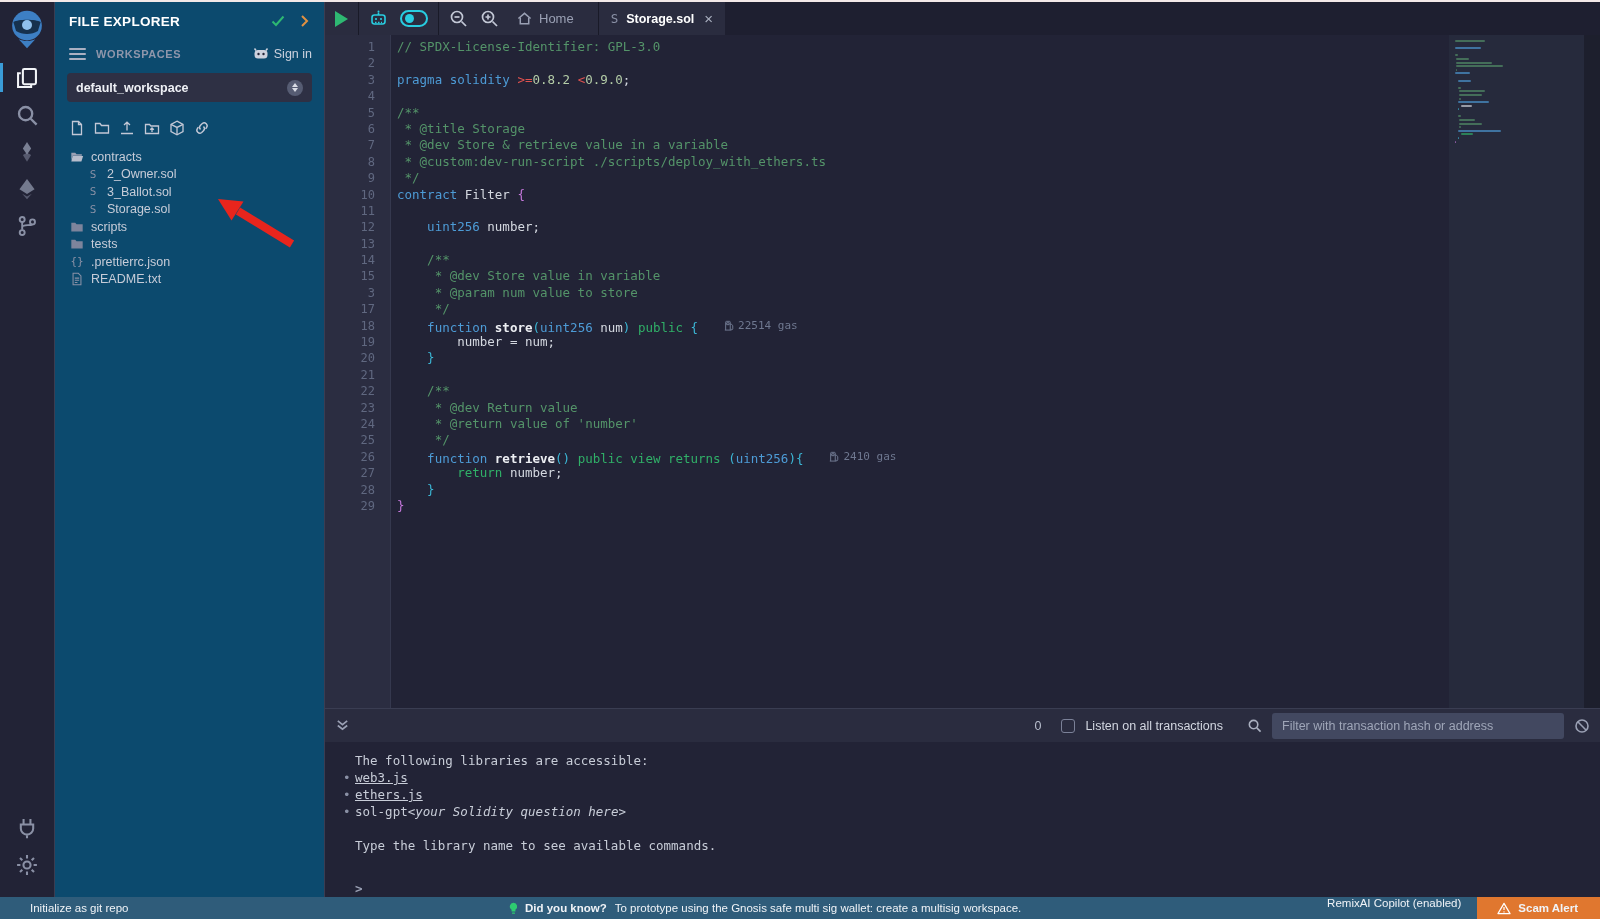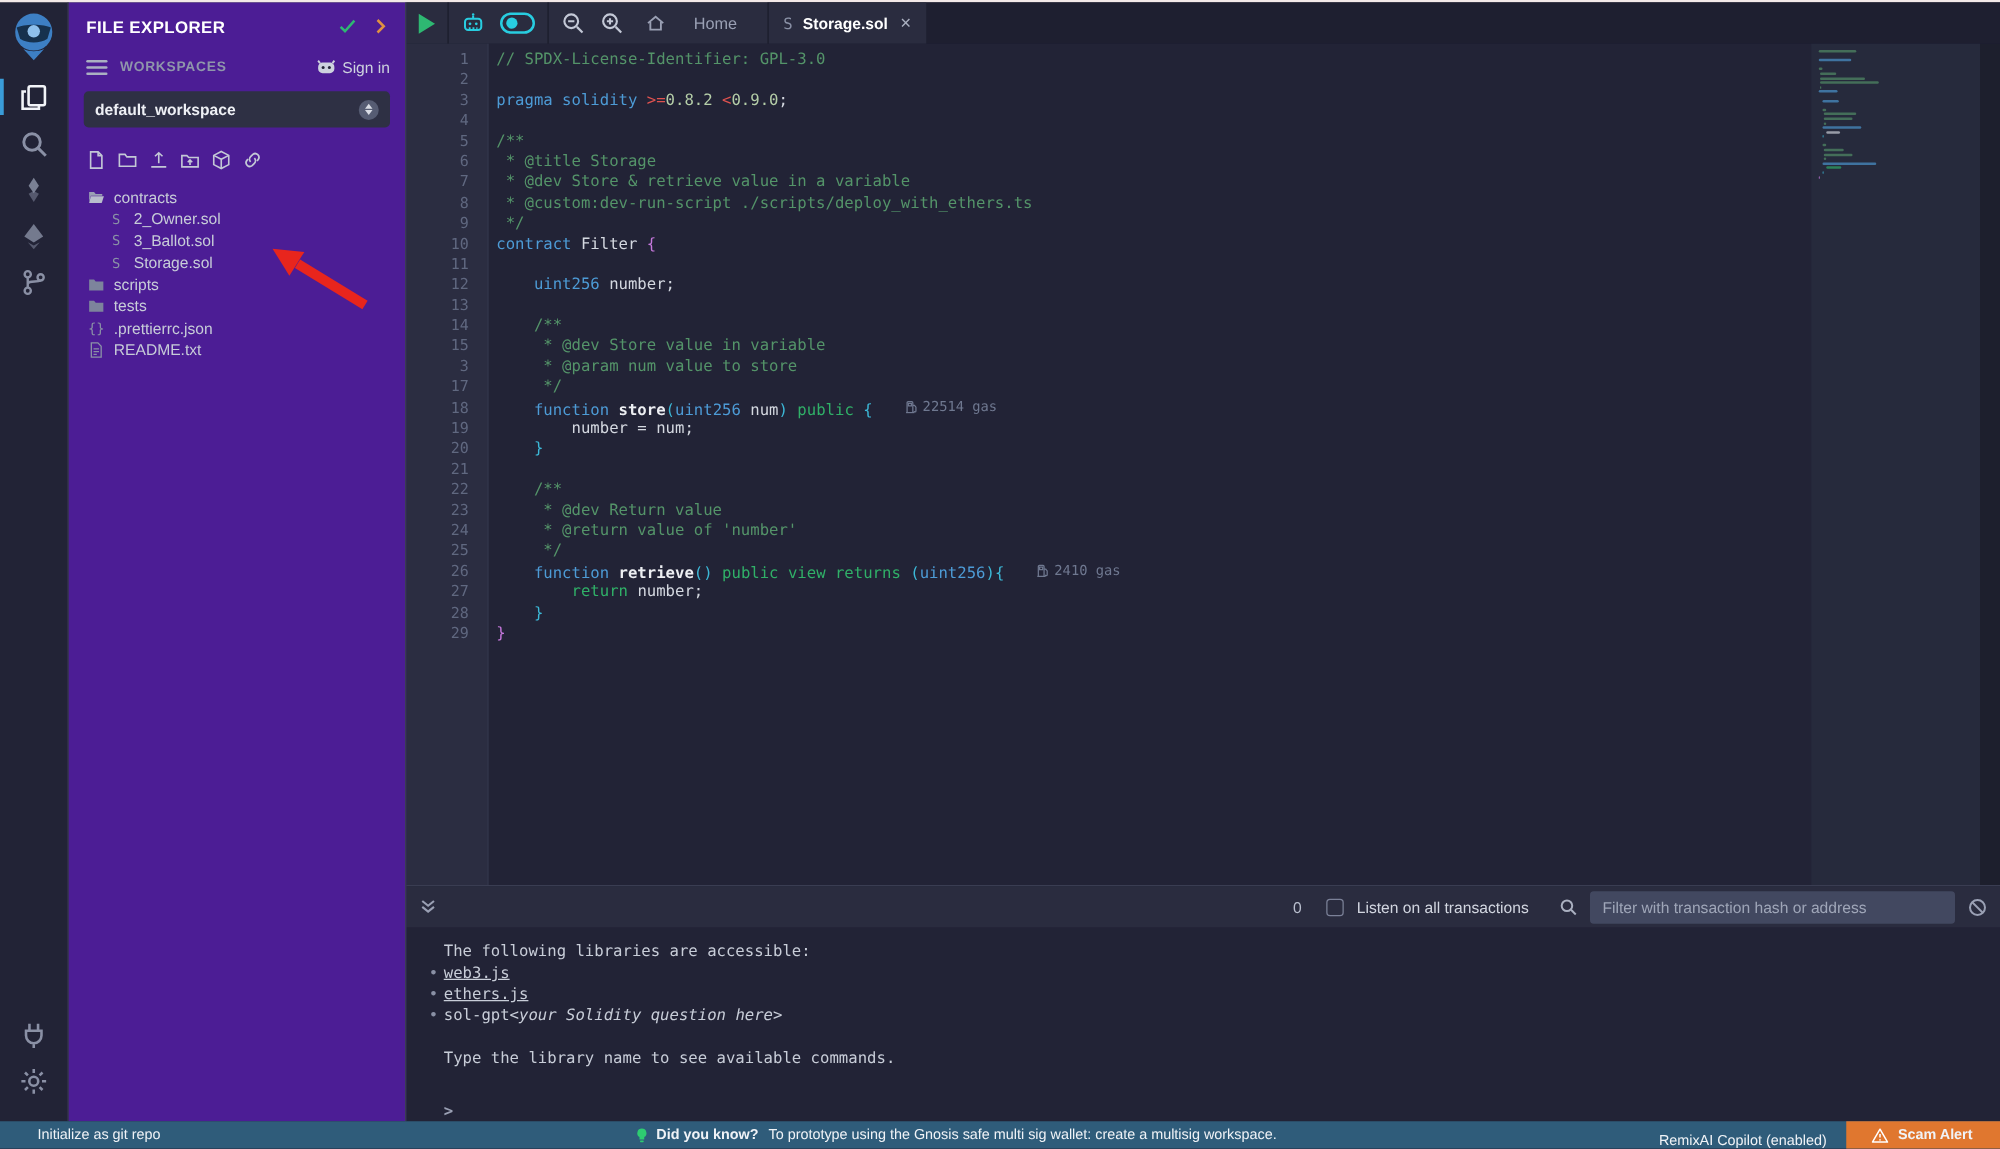--- a/index.html
+++ b/index.html
@@ -13,21 +13,21 @@
   .activity-bar { width:55px; background:#222336; border-right:1px solid #3a3d52; display:flex; flex-direction:column; align-items:center; }
   .ab-logo { width:38px; height:40px; margin:7px 0 10px; }
   .ab-item { width:55px; height:37px; display:flex; align-items:center; justify-content:center; color:#8a90a5; position:relative; cursor:pointer; }
   .ab-item svg { width:22px; height:22px; }
   .ab-item.active { color:#f2f4f8; }
   .ab-item.active::before { content:""; position:absolute; left:0; top:4px; bottom:4px; width:3px; background:#3a9cd8; }
   .ab-spacer { flex:1; }
   .ab-bottom { margin-bottom:14px; display:flex; flex-direction:column; align-items:center; }
 
   
-  .side-panel { width:270px; background:#4c1d95; border-right:1px solid #3a3d52; position:relative; padding:0 0 0 0; }
+  .side-panel { width:270px; background:#0c4a6e; border-right:1px solid #3a3d52; position:relative; padding:0 0 0 0; }
   .sp-header { display:flex; align-items:center; padding:11px 12px 6px 14px; }
   .sp-title { font-size:13.5px; font-weight:700; color:#ffffff; letter-spacing:.3px; flex:1; }
   .sp-header .hicon { width:16px; height:16px; margin-left:10px; cursor:pointer; }
   .ws-row { display:flex; align-items:center; padding:10px 12px 8px 14px; color:#8f96ab; }
   .ws-burger { width:17px; cursor:pointer; margin-right:10px; }
   .ws-burger div { height:2px; background:#aab0c2; margin:3px 0; border-radius:1px; }
   .ws-label { font-size:11px; font-weight:700; letter-spacing:.6px; flex:1; }
   .signin { display:flex; align-items:center; gap:5px; color:#cdd2de; font-size:12.5px; cursor:pointer; }
   .signin svg { width:16px; height:16px; }
   .ws-select { margin:2px 12px 12px 12px; height:29px; background:#2e3044; border-radius:4px; display:flex; align-items:center; padding:0 9px; cursor:pointer; }
@@ -49,21 +49,21 @@
 
   
   .main-col { flex:1; display:flex; flex-direction:column; min-width:0; }
   .ed-toolbar { height:33px; display:flex; align-items:stretch; background:#1e1f30; }
   .tb-group { display:flex; align-items:center; background:#2a2c3f; border-right:1px solid #191a28; padding:0 10px; gap:12px; }
   .tb-btn { display:flex; align-items:center; justify-content:center; cursor:pointer; }
   .play-tri { width:0; height:0; border-top:8px solid transparent; border-bottom:8px solid transparent; border-left:13px solid #2eb872; }
   .tb-btn svg { width:19px; height:19px; }
   .toggle-pill { width:28px; height:17px; border:2.5px solid #28cde0; border-radius:10px; position:relative; cursor:pointer; }
   .toggle-pill::after { content:""; position:absolute; left:3px; top:1.5px; width:9px; height:9px; border-radius:50%; background:#28cde0; }
-  .home-tab { display:flex; align-items:center; gap:23px; color:#9aa0b4; font-size:13px; padding:0 14px 0 6px; cursor:pointer; }
+  .home-tab { display:flex; align-items:center; gap:7px; color:#9aa0b4; font-size:13px; padding:0 14px 0 6px; cursor:pointer; }
   .home-tab svg { width:15px; height:15px; }
   .tab-strip { flex:1; display:flex; background:#1e1f30; }
   .ed-tab { display:flex; align-items:center; gap:8px; padding:0 12px; font-size:12.5px; color:#9aa0b4; cursor:pointer; }
   .ed-tab.active { background:#2a2c3f; color:#ffffff; font-weight:700; }
   .ed-tab .ticon { font-family:"DejaVu Sans Mono", monospace; color:#8a91a6; font-weight:400; }
   .ed-tab .close { color:#aab0c0; font-size:15px; font-weight:400; margin-left:2px; cursor:pointer; }
 
   .ed-body { flex:1; display:flex; min-height:0; font-family:"DejaVu Sans Mono", monospace; }
   .gutter { width:66px; background:#2b2d41; border-right:1px solid #35384e; padding-top:4px; text-align:right; }
   .gutter div { height:16.4px; line-height:16.4px; font-size:12px; color:#606880; padding-right:15px; }
@@ -106,21 +106,21 @@
   .lib-italic { font-style:italic; }
   .term-hint { margin-top:17px; }
   .term-prompt { margin-top:26px; color:#9aa0b4; font-weight:700; }
 
   
   .status-bar { height:22px; background:#2f5c7a; display:flex; align-items:center; font-size:11.5px; color:#f0f3f7; position:relative; }
   .sb-left { margin-left:30px; cursor:pointer; }
   .sb-tip { position:absolute; left:508px; display:flex; align-items:center; gap:6px; }
   .sb-tip svg { width:11px; height:13px; }
   .sb-tip b { font-weight:700; margin-right:2px; }
-  .sb-right { margin-left:auto; display:flex; align-items:flex-end; height:100%; }
+  .sb-right { margin-left:auto; display:flex; align-items:flex-start; height:100%; }
   .sb-copilot { margin-right:16px; cursor:pointer; }
   .scam-chip { height:100%; background:#e0772f; display:flex; align-items:center; gap:7px; padding:0 22px 0 20px; font-weight:600; cursor:pointer; }
   .scam-chip svg { width:14px; height:13px; }
 </style>
 </head>
 <body>
 
 <div class="top-edge"></div>
 
 <div class="app">

